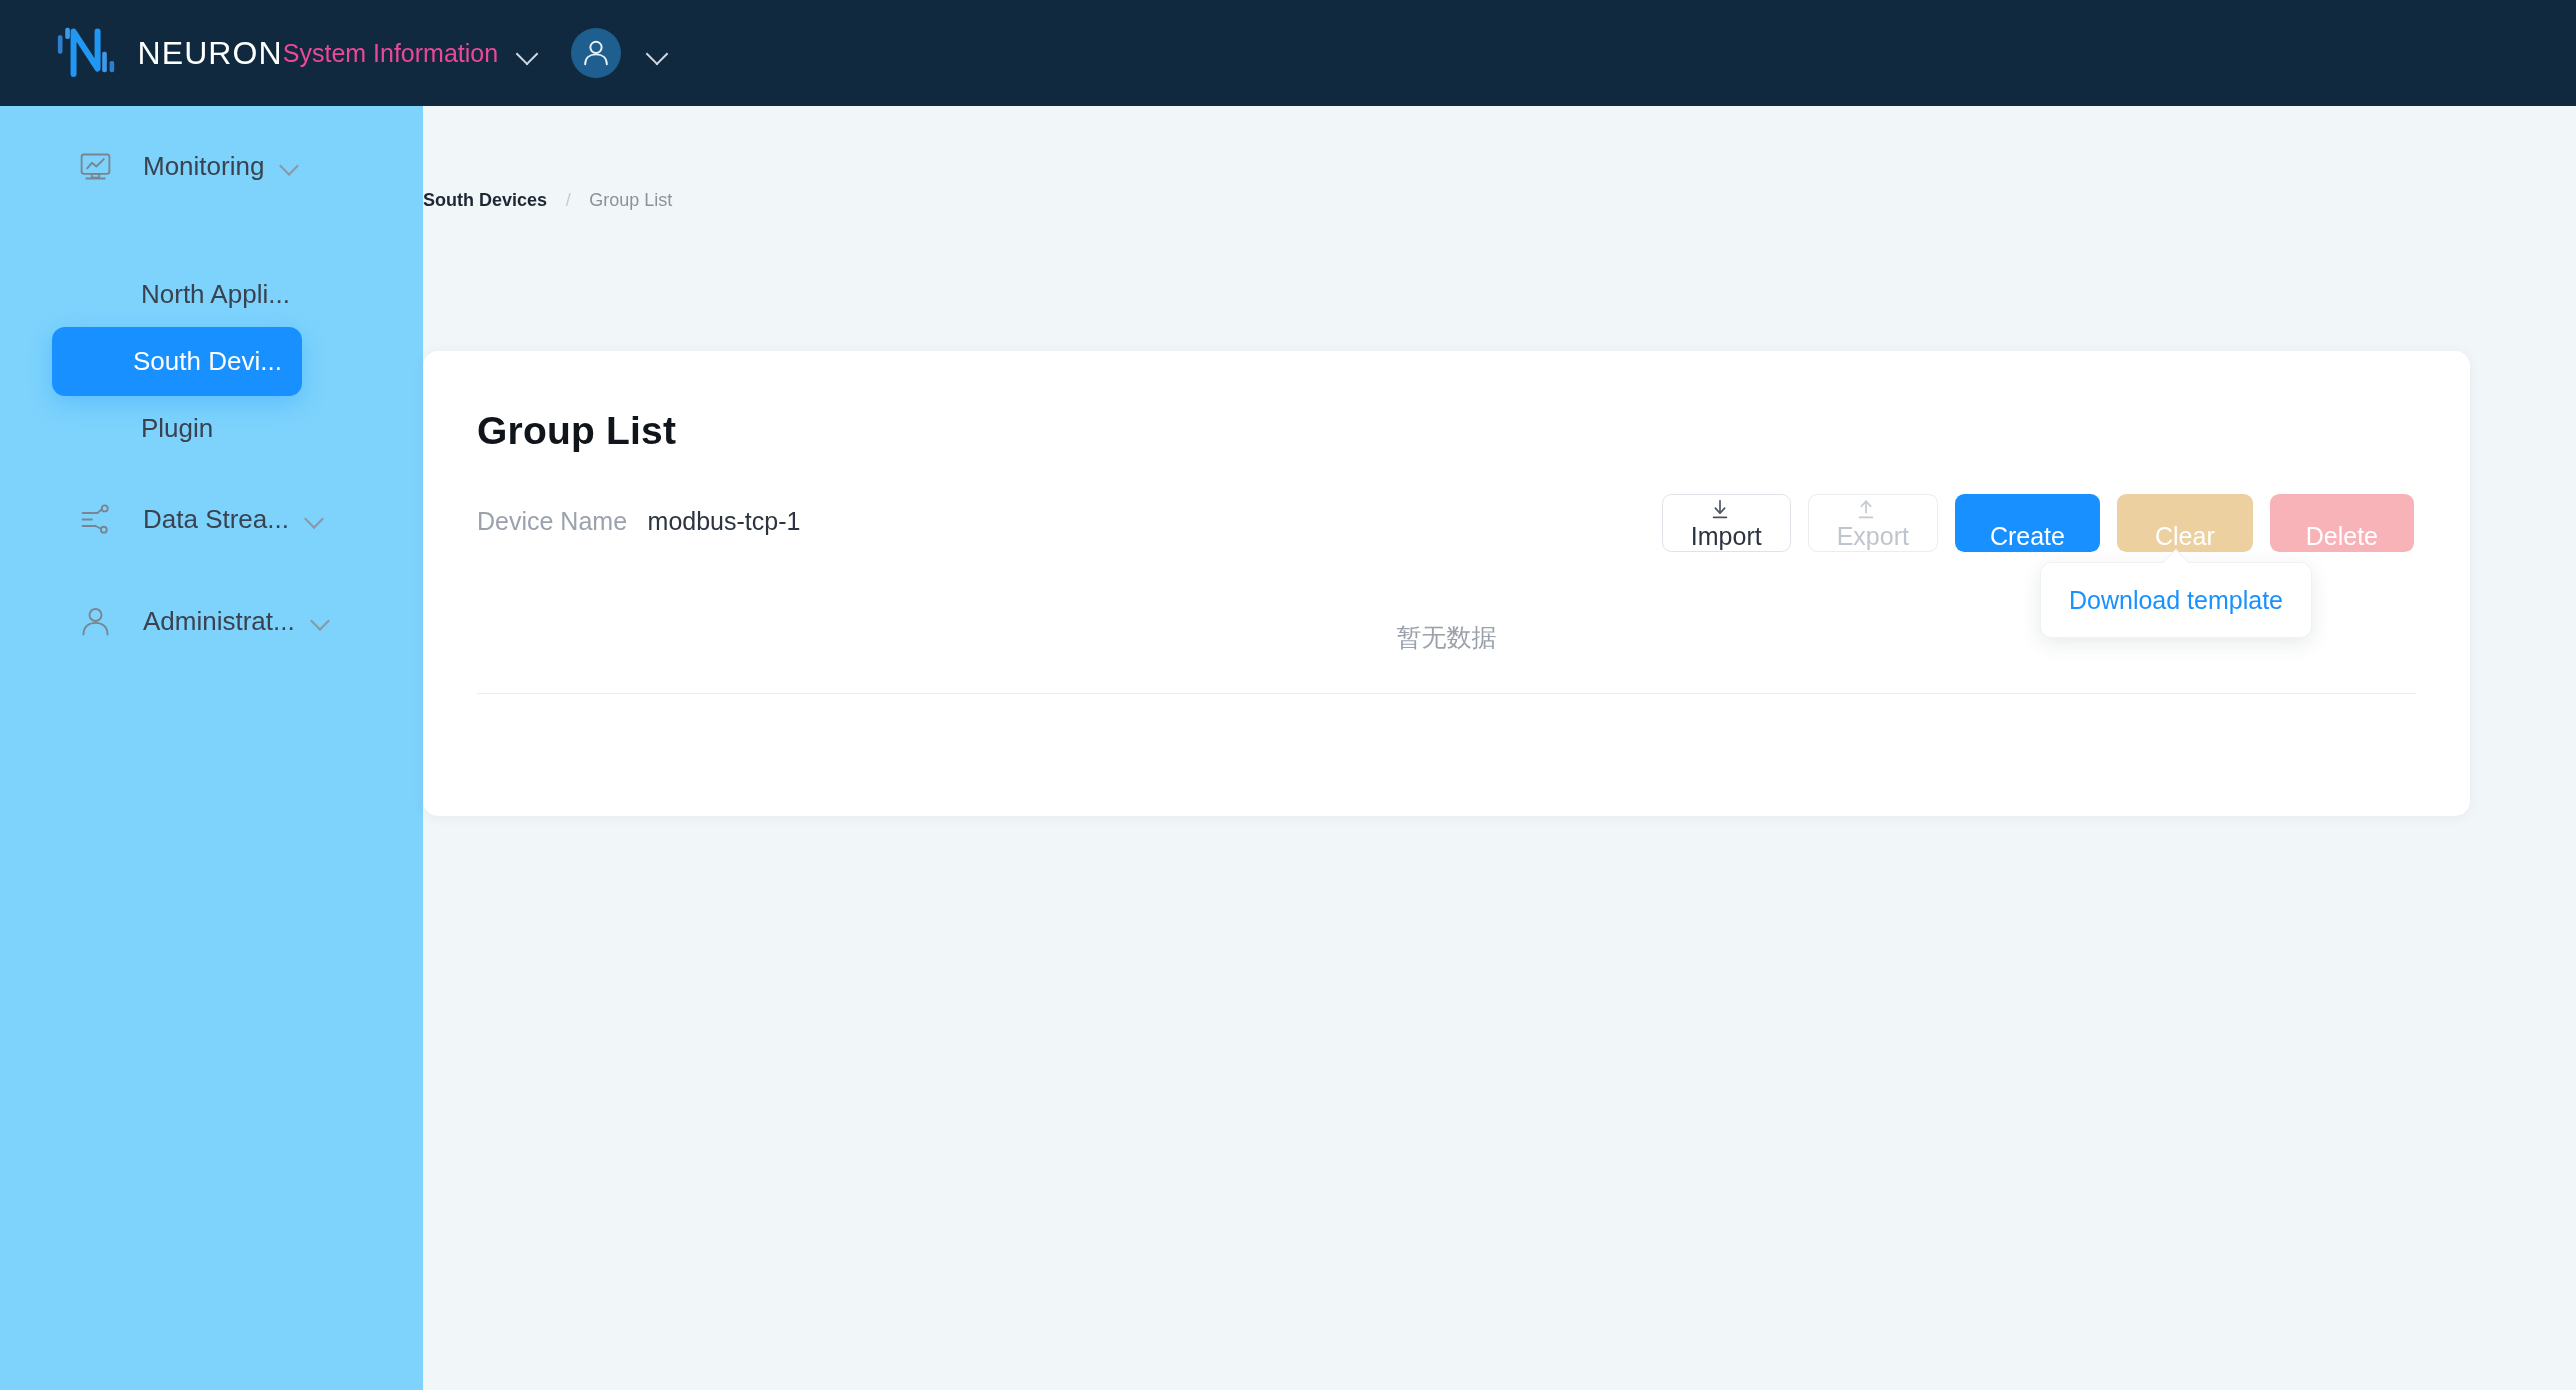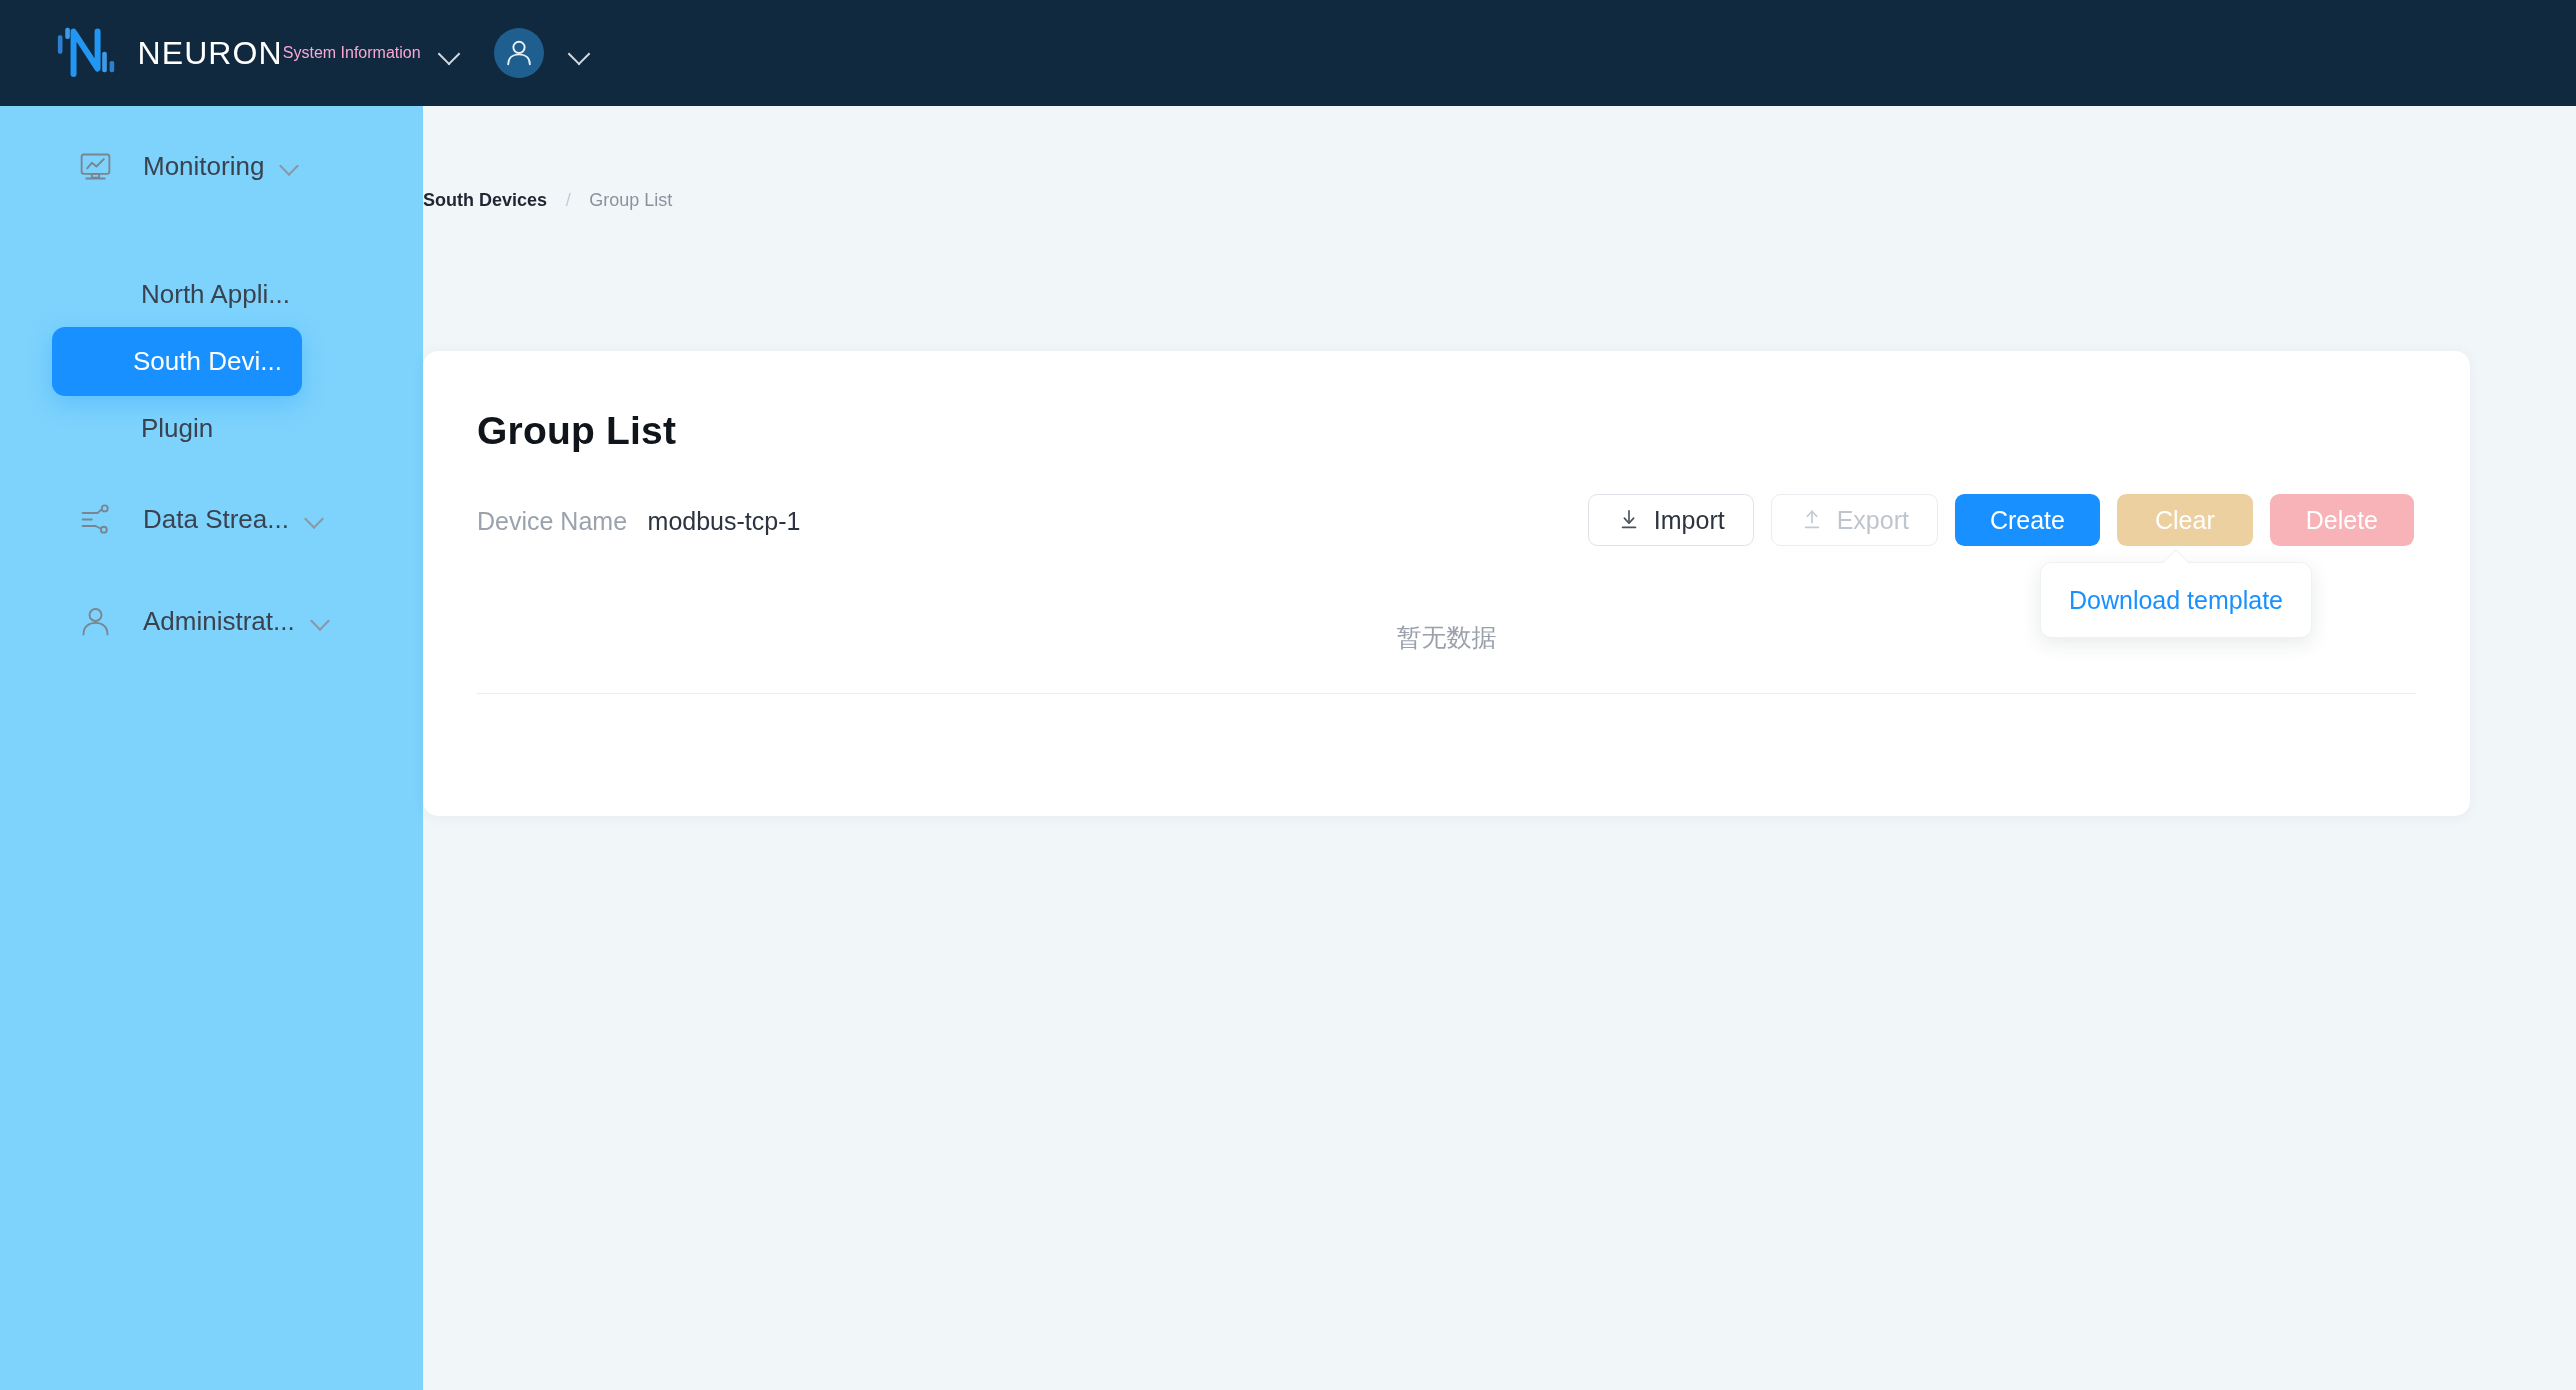--- a/index.html
+++ b/index.html
@@ -33,22 +33,22 @@
     font-size: 32px;
     letter-spacing: 1.1px;
     font-weight: 400;
   }
   .topbar-right {
     display: flex;
     align-items: center;
     margin-right: 54px;
   }
   .sysinfo {
-    color: #f9a8d4;
-    font-size: 16px;
+    color: #ec4899;
+    font-size: 25px;
     font-weight: 400;
     cursor: pointer;
   }
   .chev {
     display: inline-block;
     width: 24px; height: 24px;
     margin-left: 17px;
     position: relative;
   }
   .chev::before {
@@ -203,30 +203,31 @@
   .device-value { color: #2c343f; }
 
   .btn-group {
     position: absolute;
     right: 56px; top: 0;
     display: flex;
     align-items: center;
     gap: 17px;
   }
   .btn {
-    height: 52px;
+    height: 58px;
     padding: 0 28px;
     border-radius: 9.3px;
     font-size: 25px;
     display: flex;
     align-items: center;
     justify-content: flex-end;
     cursor: pointer;
     border: 0.9px solid transparent;
     white-space: nowrap;
+    flex-direction: column;
   }
   .btn-default {
     background: #ffffff;
     border-color: #dfe3e9;
     color: #2c343f;
   }
   .btn-disabled {
     background: #ffffff;
     border-color: #e9ecf1;
     color: #bfc5cd;

